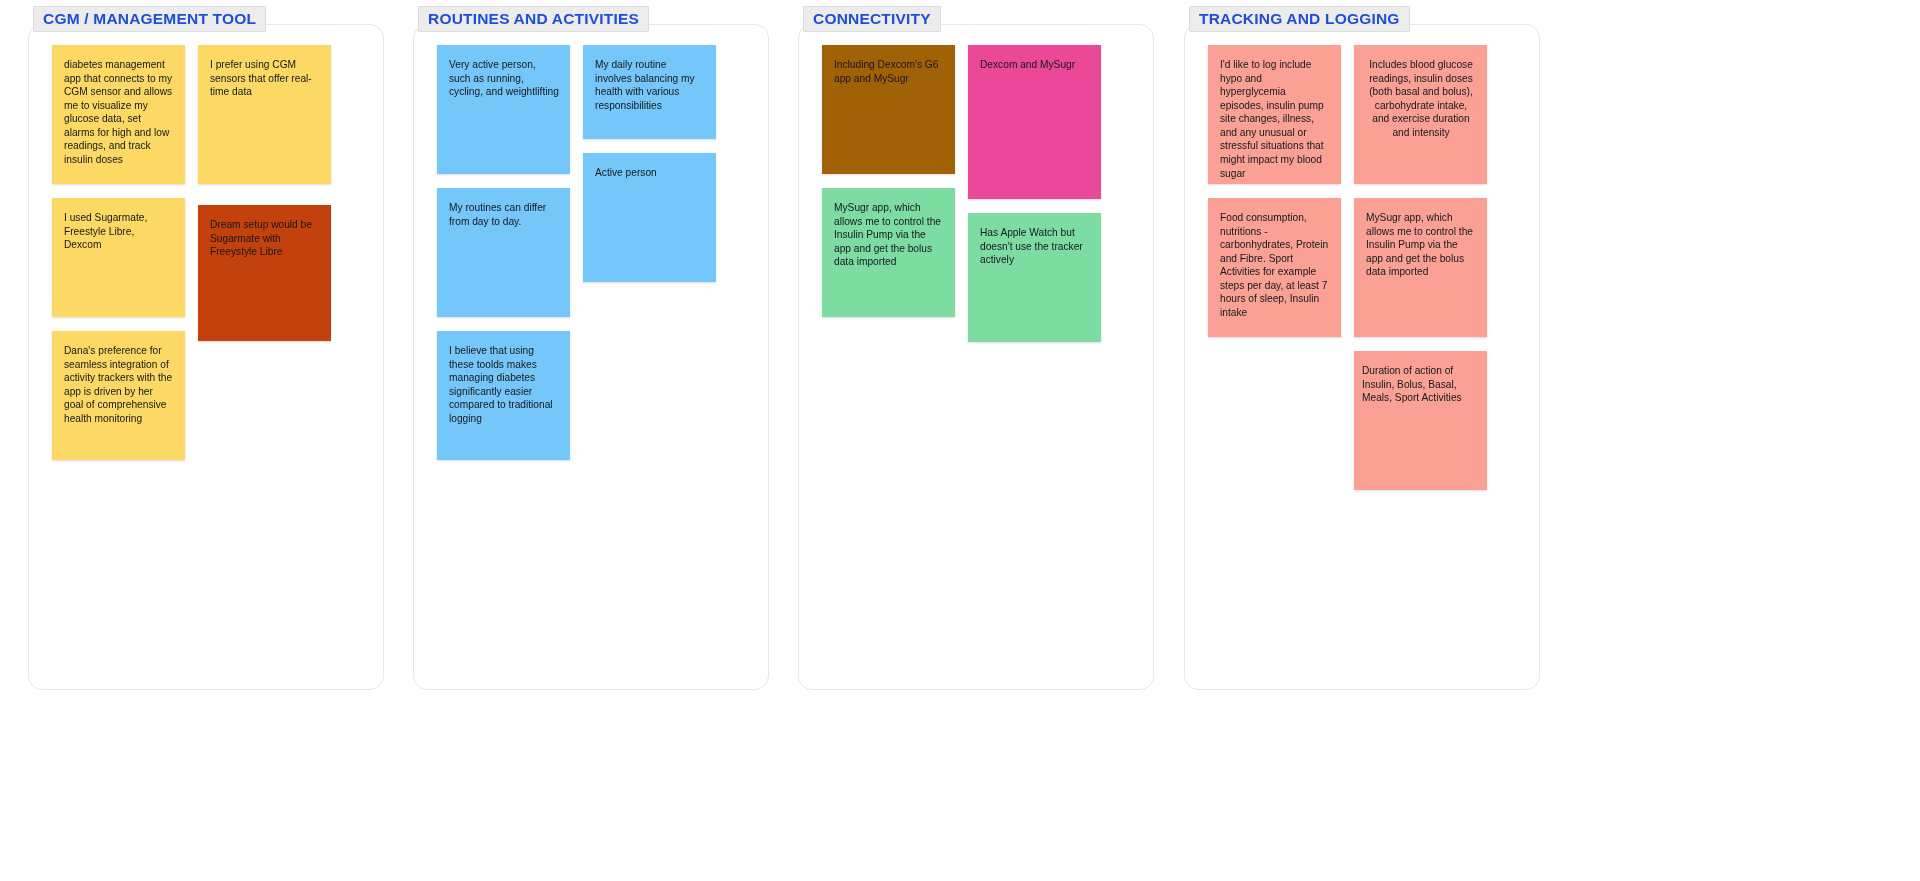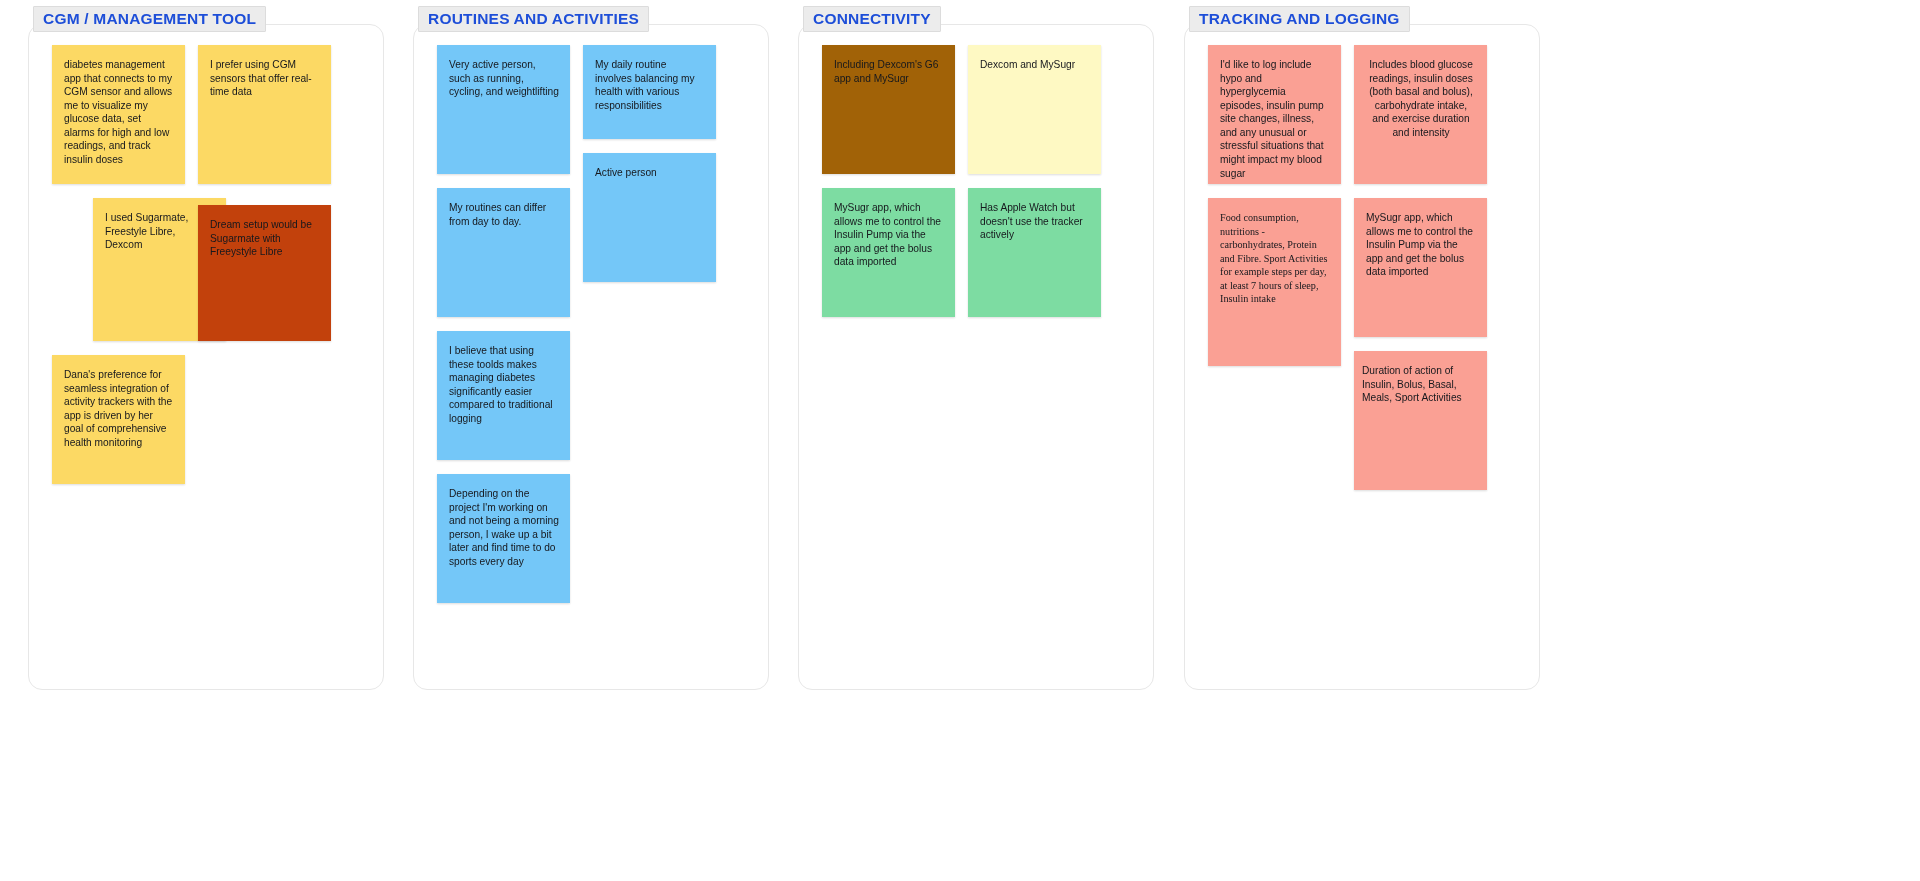--- a/index.html
+++ b/index.html
@@ -76,21 +76,21 @@
 <body>
 
 <div id="board">
     <div class="column" style="left: 28px;">
       <div class="col-header">CGM / MANAGEMENT TOOL</div>
       <div class="notes">
         <div class="subcol left">
           <div class="note" style="background: rgb(252, 217, 100); height: 139px;">
             <p>diabetes management app that connects to my CGM sensor and allows me to visualize my glucose data, set alarms for high and low readings, and track insulin doses</p>
           </div>
-          <div class="note" style="background: rgb(252, 217, 100); height: 143px; margin-left: 41px;">
+          <div class="note" style="background: rgb(252, 217, 100); height: 119px;">
             <p>I used Sugarmate, Freestyle Libre, Dexcom</p>
           </div>
           <div class="note" style="background: rgb(252, 217, 100); height: 129px;">
             <p>Dana's preference for seamless integration of activity trackers with the app is driven by her goal of comprehensive health monitoring</p>
           </div>
         </div>
         <div class="subcol right">
           <div class="note" style="background: rgb(252, 217, 100); height: 139px;">
             <p>I prefer using CGM sensors that offer real-time data</p>
           </div>
@@ -106,23 +106,20 @@
         <div class="subcol left">
           <div class="note" style="background: rgb(116, 199, 248); height: 129px;">
             <p>Very active person, such as running, cycling, and weightlifting</p>
           </div>
           <div class="note" style="background: rgb(116, 199, 248); height: 129px;">
             <p>My routines can differ from day to day.</p>
           </div>
           <div class="note" style="background: rgb(116, 199, 248); height: 129px;">
             <p>I believe that using these toolds makes managing diabetes significantly easier compared to traditional logging</p>
           </div>
-          <div class="note" style="background: rgb(116, 199, 248); height: 129px;">
-            <p>Depending on the project I'm working on and not being a morning person, I wake up a bit later and find time to do sports every day</p>
-          </div>
         </div>
         <div class="subcol right">
           <div class="note" style="background: rgb(116, 199, 248); height: 94px;">
             <p>My daily routine involves balancing my health with various responsibilities</p>
           </div>
           <div class="note" style="background: rgb(116, 199, 248); height: 129px;">
             <p>Active person</p>
           </div>
         </div>
       </div>
@@ -132,37 +129,37 @@
       <div class="notes">
         <div class="subcol left">
           <div class="note" style="background: #a16207; height: 129px;">
             <p>Including Dexcom's G6 app and MySugr</p>
           </div>
           <div class="note" style="background: rgb(125, 220, 162); height: 129px;">
             <p>MySugr app, which allows me to control the Insulin Pump via the app and get the bolus data imported</p>
           </div>
         </div>
         <div class="subcol right">
-          <div class="note" style="background: #fef9c3; height: 129px;">
+          <div class="note" style="background: #ec4899; height: 154px;">
             <p>Dexcom and MySugr</p>
           </div>
           <div class="note" style="background: rgb(125, 220, 162); height: 129px;">
             <p>Has Apple Watch but doesn't use the tracker actively</p>
           </div>
         </div>
       </div>
     </div>
     <div class="column" style="left: 1184px;">
       <div class="col-header">TRACKING AND LOGGING</div>
       <div class="notes">
         <div class="subcol left">
           <div class="note" style="background: rgb(250, 160, 148); height: 139px;">
             <p>I'd like to log include hypo and hyperglycemia episodes, insulin pump site changes, illness, and any unusual or stressful situations that might impact my blood sugar</p>
           </div>
-          <div class="note" style="background: rgb(250, 160, 148); height: 168px; font-family: Liberation Serif, serif;">
+          <div class="note" style="background: rgb(250, 160, 148); height: 139px;">
             <p>Food consumption, nutritions - carbonhydrates, Protein and Fibre. Sport Activities for example steps per day, at least 7 hours of sleep, Insulin intake</p>
           </div>
         </div>
         <div class="subcol right">
           <div class="note" style="background: rgb(250, 160, 148); height: 139px; text-align: center;">
             <p>Includes blood glucose readings, insulin doses (both basal and bolus), carbohydrate intake, and exercise duration and intensity</p>
           </div>
           <div class="note" style="background: rgb(250, 160, 148); height: 139px;">
             <p>MySugr app, which allows me to control the Insulin Pump via the app and get the bolus data imported</p>
           </div>

